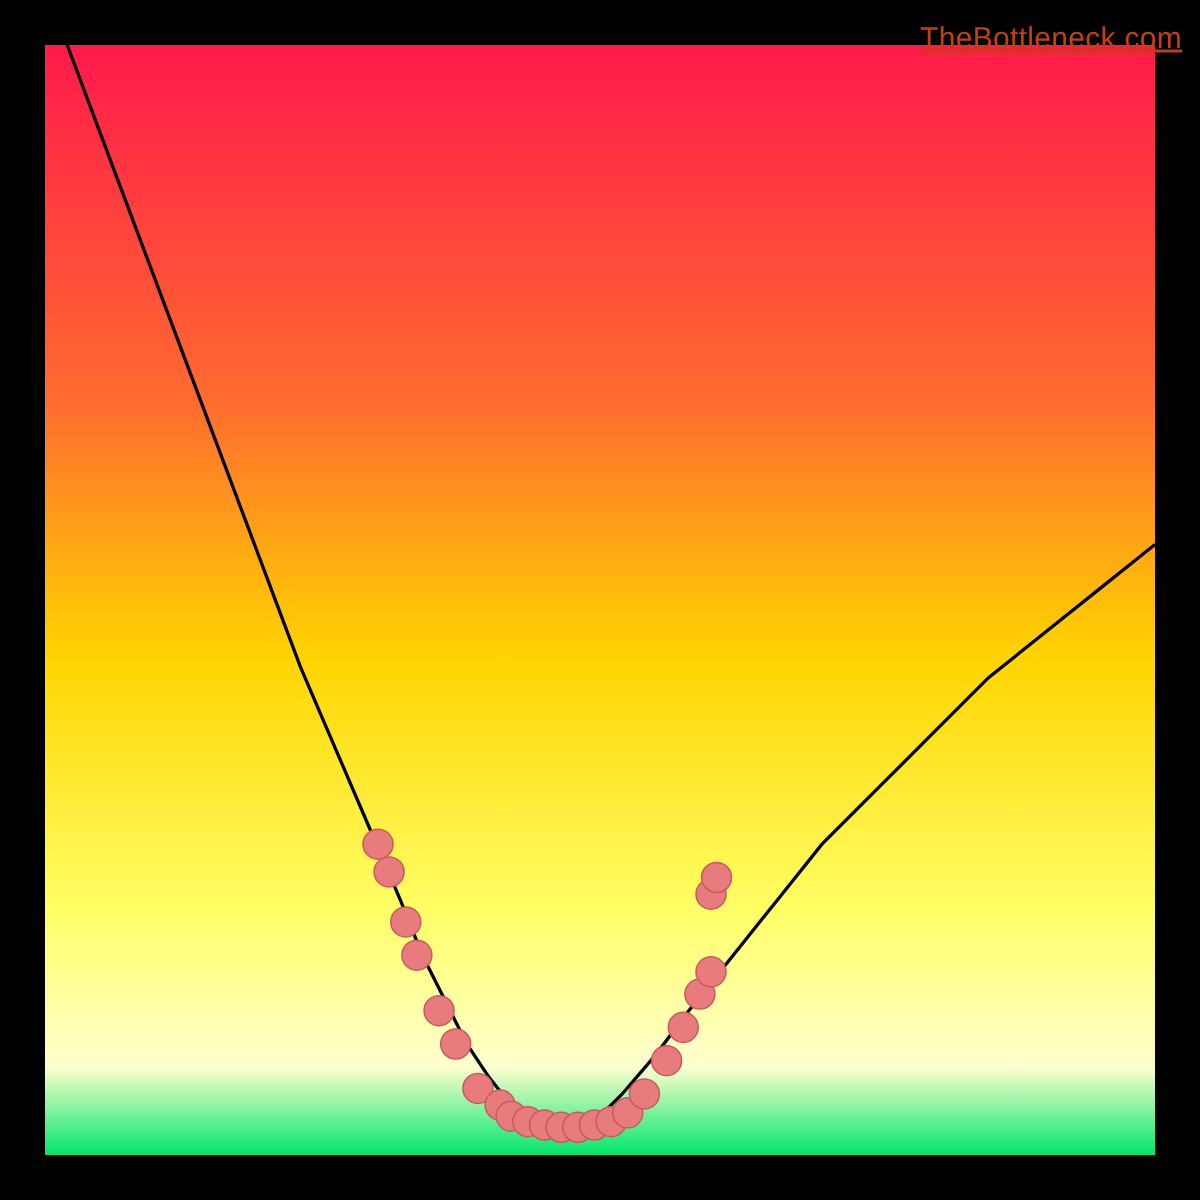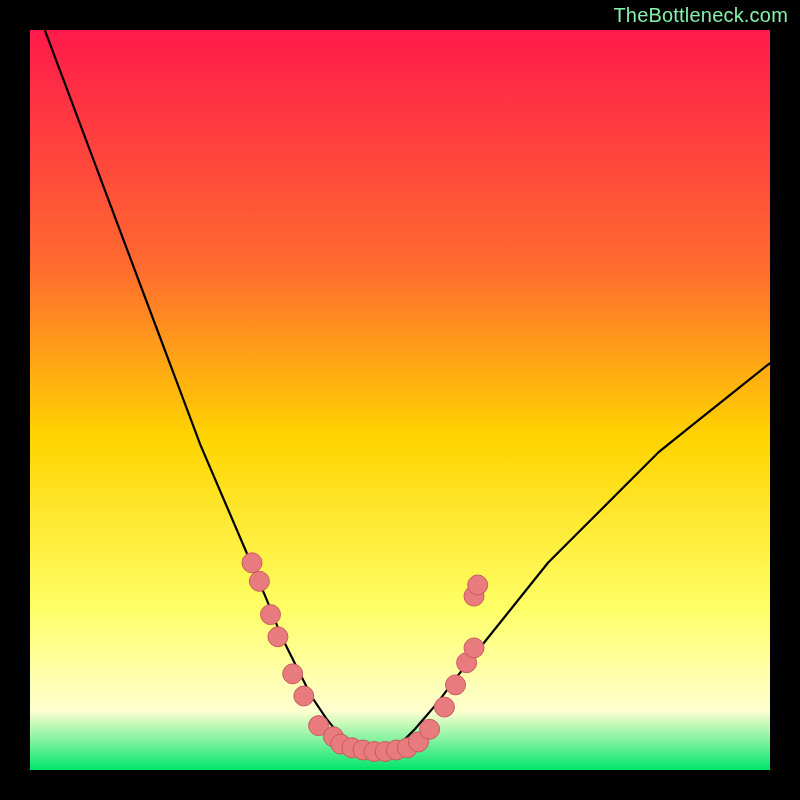--- a/index.html
+++ b/index.html
@@ -20,27 +20,28 @@
   .plot {
     position: absolute;
     left: 30px;
     top: 30px;
     width: 740px;
     height: 740px;
     overflow: hidden;
   }
   .watermark {
     position: absolute;
-    top: 4px;
+    top: 15px;
     right: 12px;
-    color: #86efac;
+    color: #c2410c;
     font-size: 20px;
     font-weight: 500;
     letter-spacing: 0.2px;
     user-select: none;
+    text-decoration: underline;
   }
   svg {
     display: block;
   }
 </style>
 </head>
 <body>
 
 <div class="frame">
   <div class="plot">

